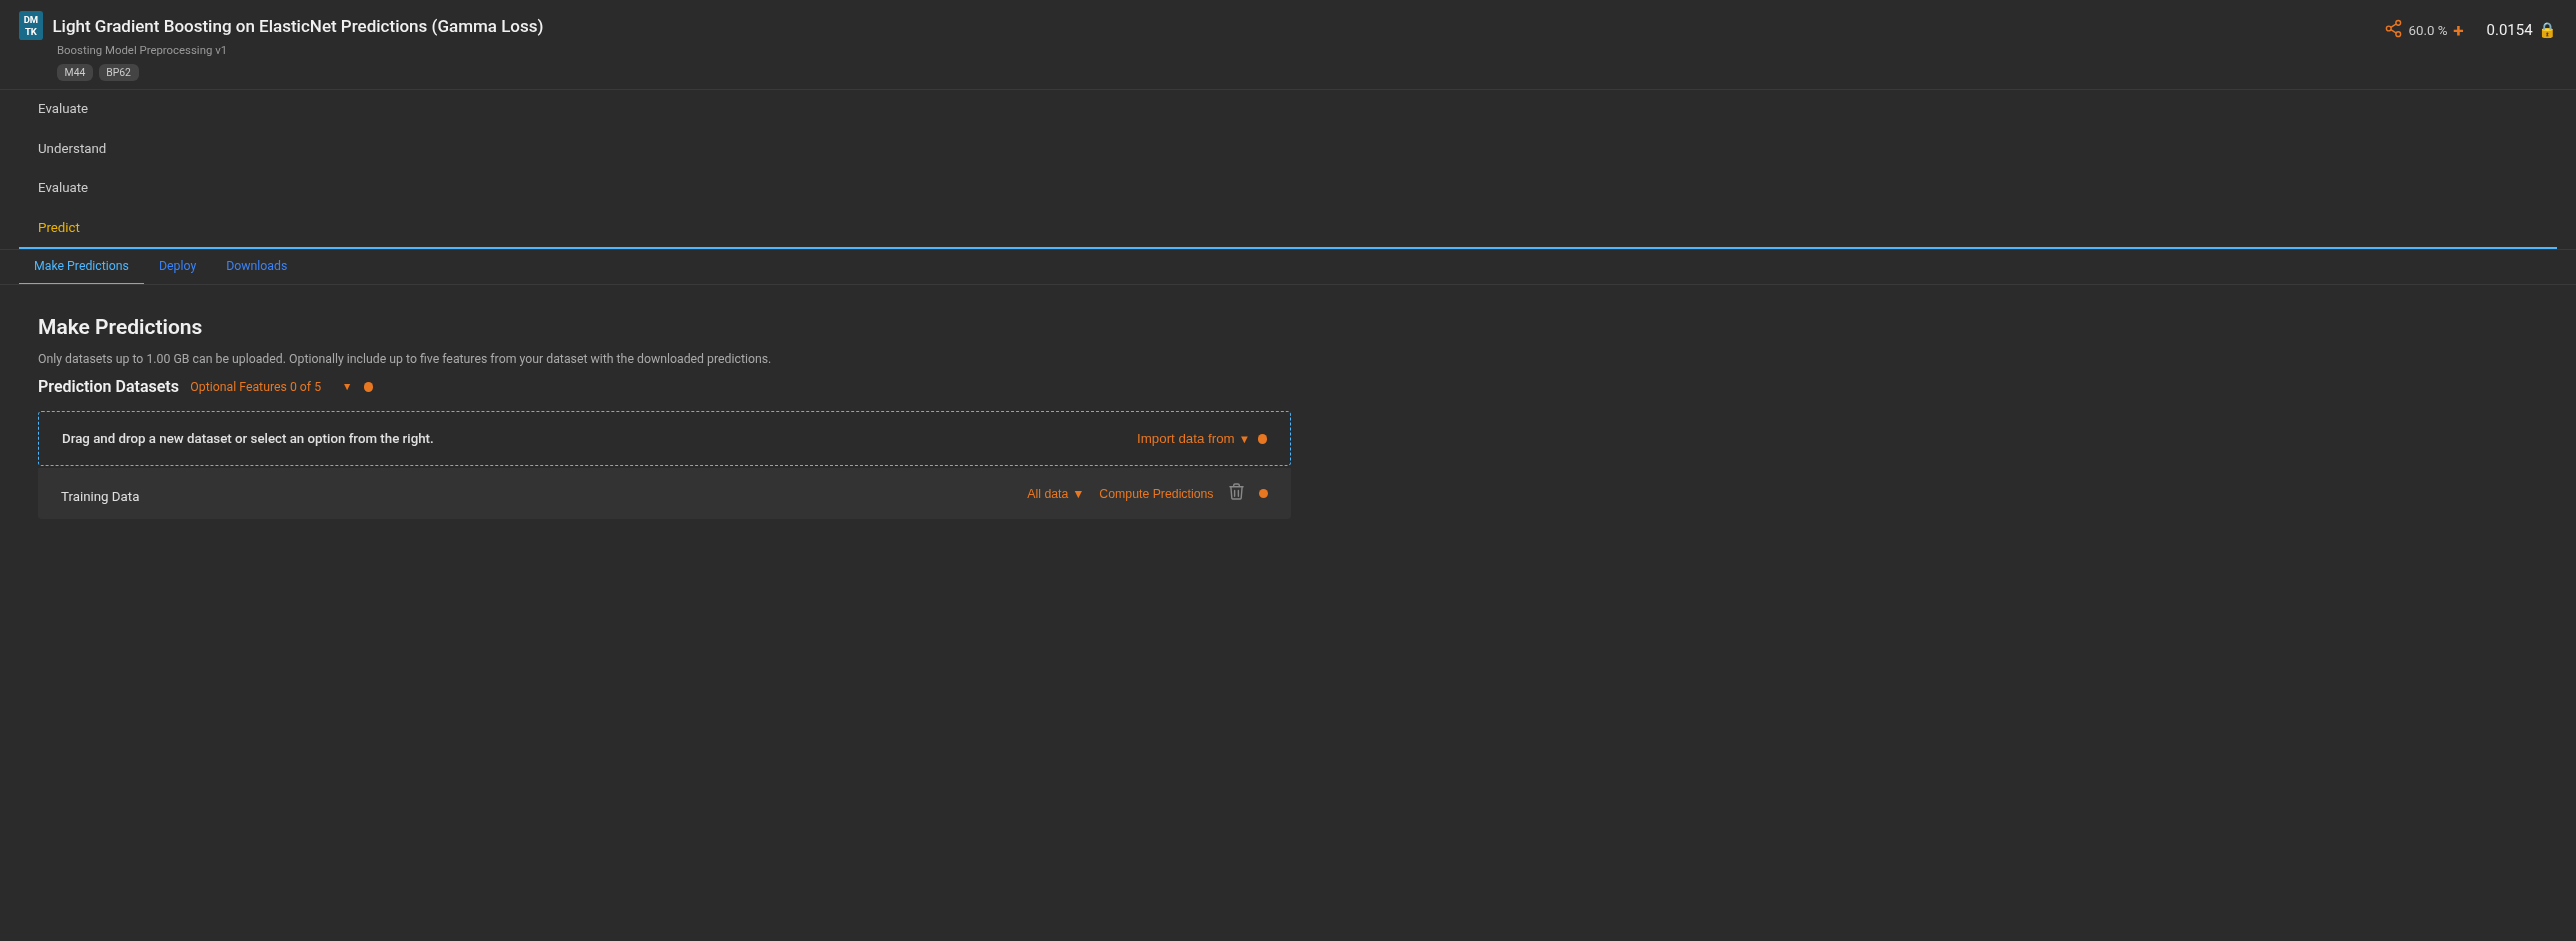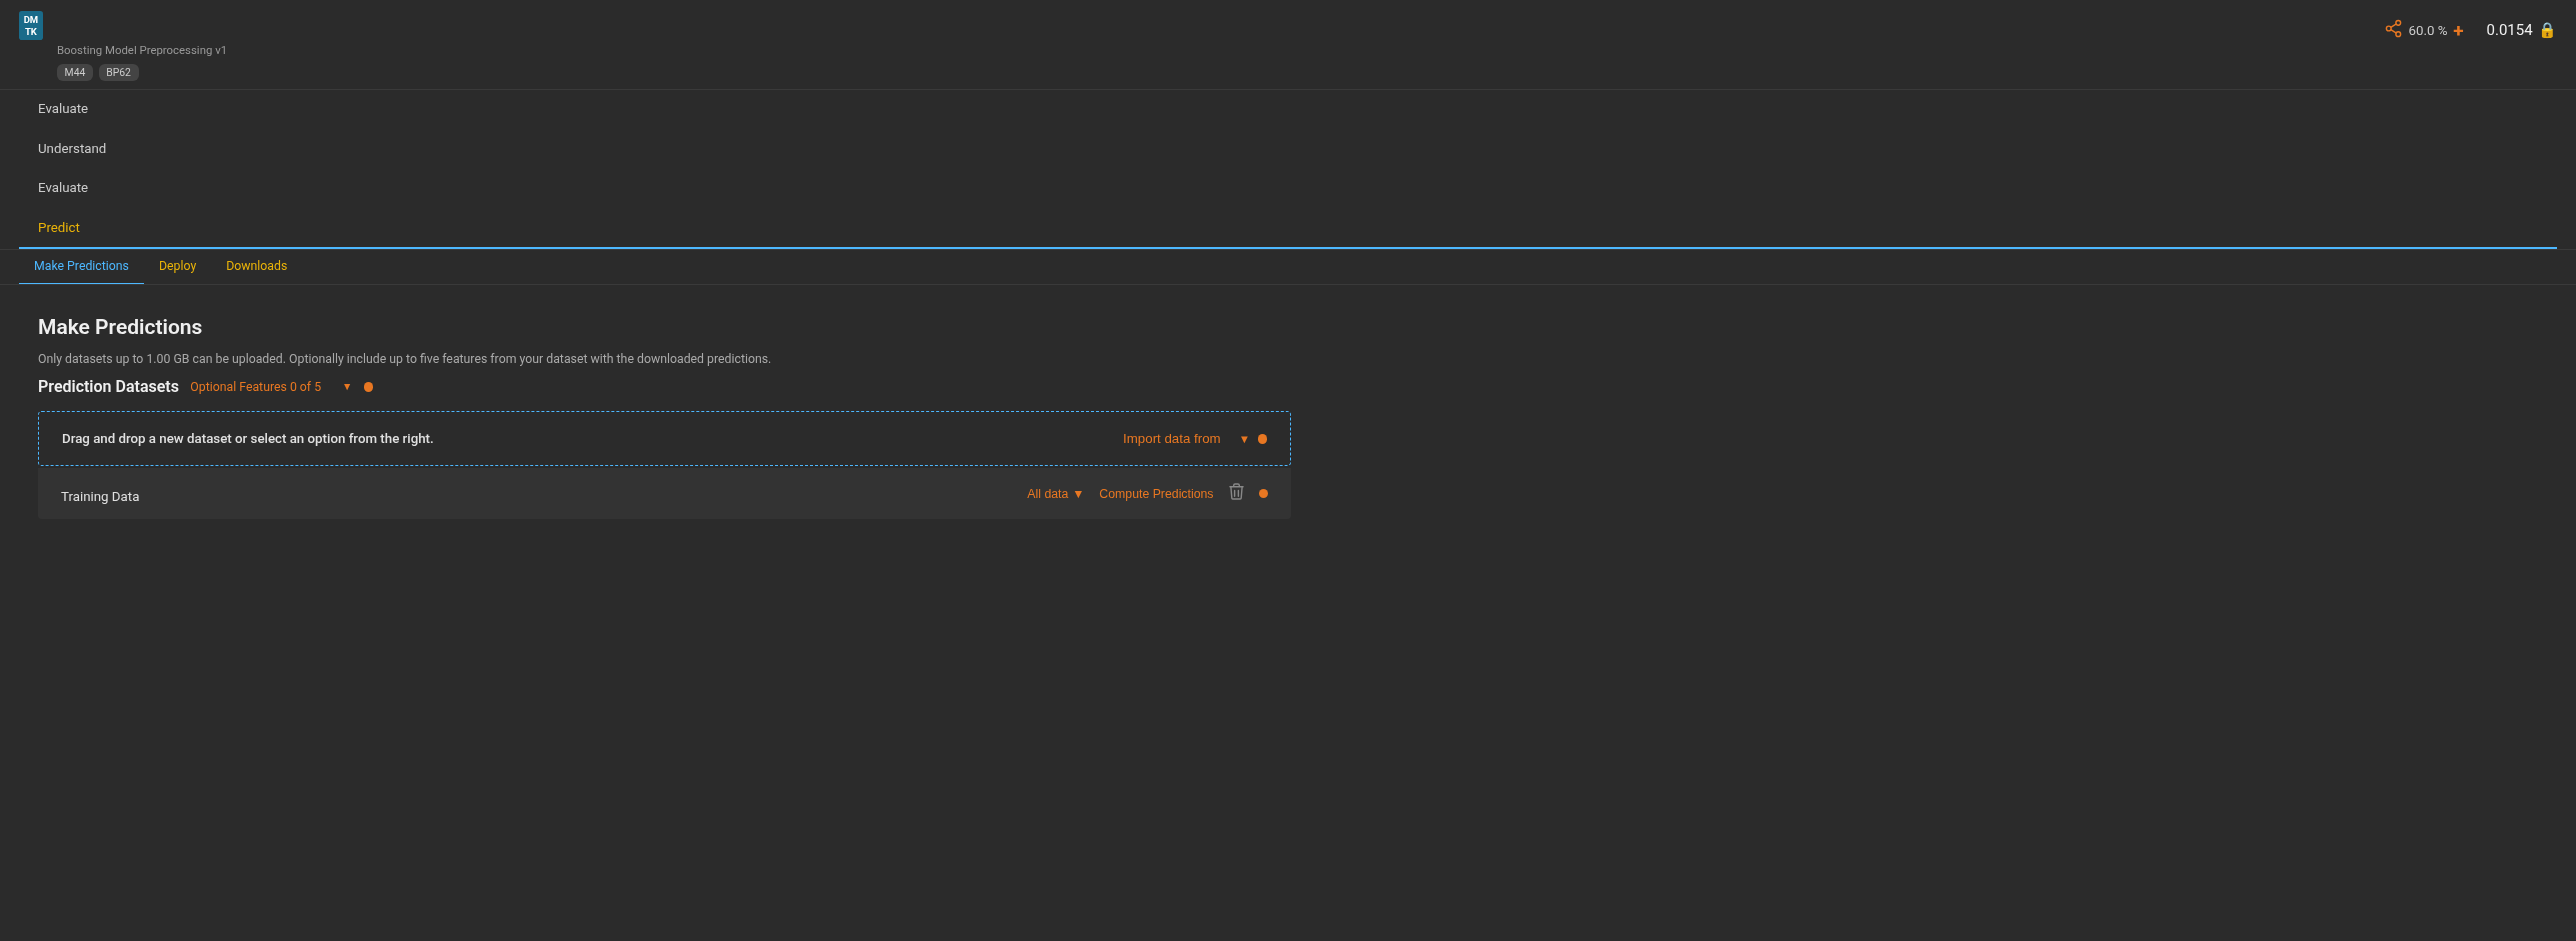--- a/index.html
+++ b/index.html
@@ -118,21 +118,21 @@
     
     .sub-tabs {
       background: #2b2b2b;
       display: flex;
       padding: 0 19px;
       border-bottom: 0.9px solid #3a3a3a;
     }
     .sub-tab {
       padding: 9.5px 15px;
       cursor: pointer;
-      color: #eab308;
+      color: #3b82f6;
       font-size: 12.3px;
       border-bottom: 1.9px solid transparent;
       text-decoration: none;
     }
     .sub-tab.active {
       color: #4db8ff;
       border-bottom: 1.9px solid #4db8ff;
     }
 
     
@@ -207,21 +207,21 @@
       margin-bottom: 1.9px;
     }
     .drag-drop-text {
       color: #e0e0e0;
       font-size: 13.3px;
       font-weight: 500;
     }
     .import-data-btn {
       display: flex;
       align-items: center;
-      gap: 18px;
+      gap: 4px;
       color: #e87722;
       font-size: 13.3px;
       cursor: pointer;
       background: none;
       border: none;
       font-weight: 500;
     }
     .import-data-btn .chevron { font-size: 11.4px; }
     .import-right-wrapper {
       display: flex;
@@ -283,20 +283,21 @@
 </head>
 <body>
 
 <div class="header">
   <div class="header-left">
     <div class="header-title-row">
       <div class="logo-badge">
         <div class="line1">DM</div>
         <div class="line2">TK</div>
       </div>
+      <span class="page-title">Light Gradient Boosting on ElasticNet Predictions (Gamma Loss)</span>
     </div>
     <div class="subtitle">Boosting Model Preprocessing v1</div>
     <div class="header-tags">
       <span class="tag">M44</span>
       <span class="tag">BP62</span>
     </div>
   </div>
   <div class="header-right">
     <div class="header-metric">
       <span class="share-icon">

